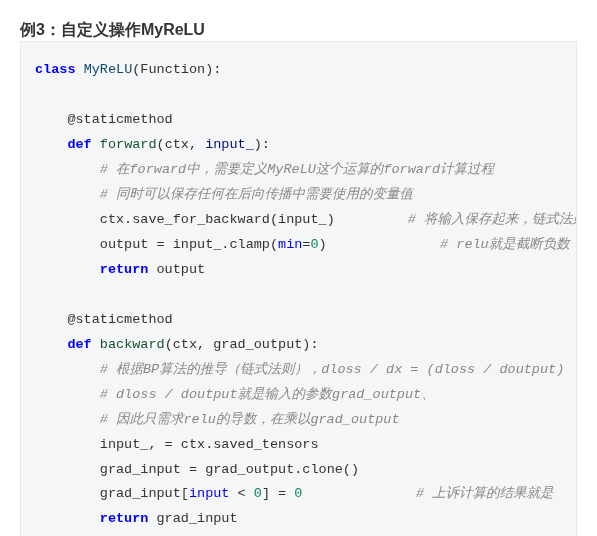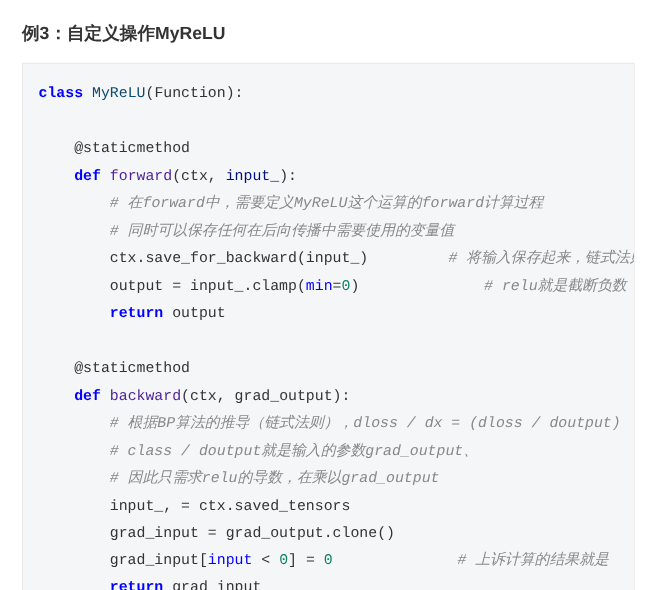--- a/index.html
+++ b/index.html
@@ -7,36 +7,35 @@
     padding: 20px;
     font-family: -apple-system, BlinkMacSystemFont, "Segoe UI", sans-serif;
     background: #fff;
     width: 557px;
     position: relative;
   }
   .heading {
     font-size: 16px;
     font-weight: bold;
     color: #333;
-    margin-bottom: 16px;
   }
   .code-block {
     background: #f5f6f7;
     border: 1px solid #e8e8e8;
     padding: 16px 14px;
     font-family: Consolas, "Courier New", monospace;
     font-size: 13.5px;
     line-height: 1.85;
     color: #333;
     overflow-x: auto;
     white-space: pre;
   }
   .kw { color: #0000ff; font-weight: bold; }
   .cls { color: #0c4a6e; }
-  .fn { color: #4c1d95; }
+  .fn { color: #14532d; }
   .deco { color: #333; }
   .cmt { color: #888888; font-style: italic; }
   .param { color: #001080; }
   .num { color: #098658; }
   .builtin { color: #0000ff; margin-top: 17px; }
   .txt { color: #333; }
 </style>
 </head>
 <body>
 
@@ -48,18 +47,18 @@
     <span class="kw">def</span> <span class="fn">forward</span><span class="txt">(ctx, </span><span class="param">input_</span><span class="txt">):</span>
         <span class="cmt"># 在forward中，需要定义MyReLU这个运算的forward计算过程</span>
         <span class="cmt"># 同时可以保存任何在后向传播中需要使用的变量值</span>
         <span class="txt">ctx.save_for_backward(input_)</span>         <span class="cmt"># 将输入保存起来，链式法则</span>
         <span class="txt">output = input_.clamp(</span><span class="builtin">min</span><span class="txt">=</span><span class="num">0</span><span class="txt">)</span>              <span class="cmt"># relu就是截断负数</span>
         <span class="kw">return</span><span class="txt"> output</span>
 
     <span class="deco">@staticmethod</span>
     <span class="kw">def</span> <span class="fn">backward</span><span class="txt">(ctx, grad_output):</span>
         <span class="cmt"># 根据BP算法的推导（链式法则），dloss / dx = (dloss / doutput)</span>
-        <span class="cmt"># class / doutput就是输入的参数grad_output、</span>
+        <span class="cmt"># dloss / doutput就是输入的参数grad_output、</span>
         <span class="cmt"># 因此只需求relu的导数，在乘以grad_output</span>
         <span class="txt">input_, = ctx.saved_tensors</span>
         <span class="txt">grad_input = grad_output.clone()</span>
         <span class="txt">grad_input[</span><span class="builtin">input</span><span class="txt"> &lt; </span><span class="num">0</span><span class="txt">] = </span><span class="num">0</span>              <span class="cmt"># 上诉计算的结果就是</span>
         <span class="kw">return</span><span class="txt"> grad_input</span></div>
 
 </body></html>

